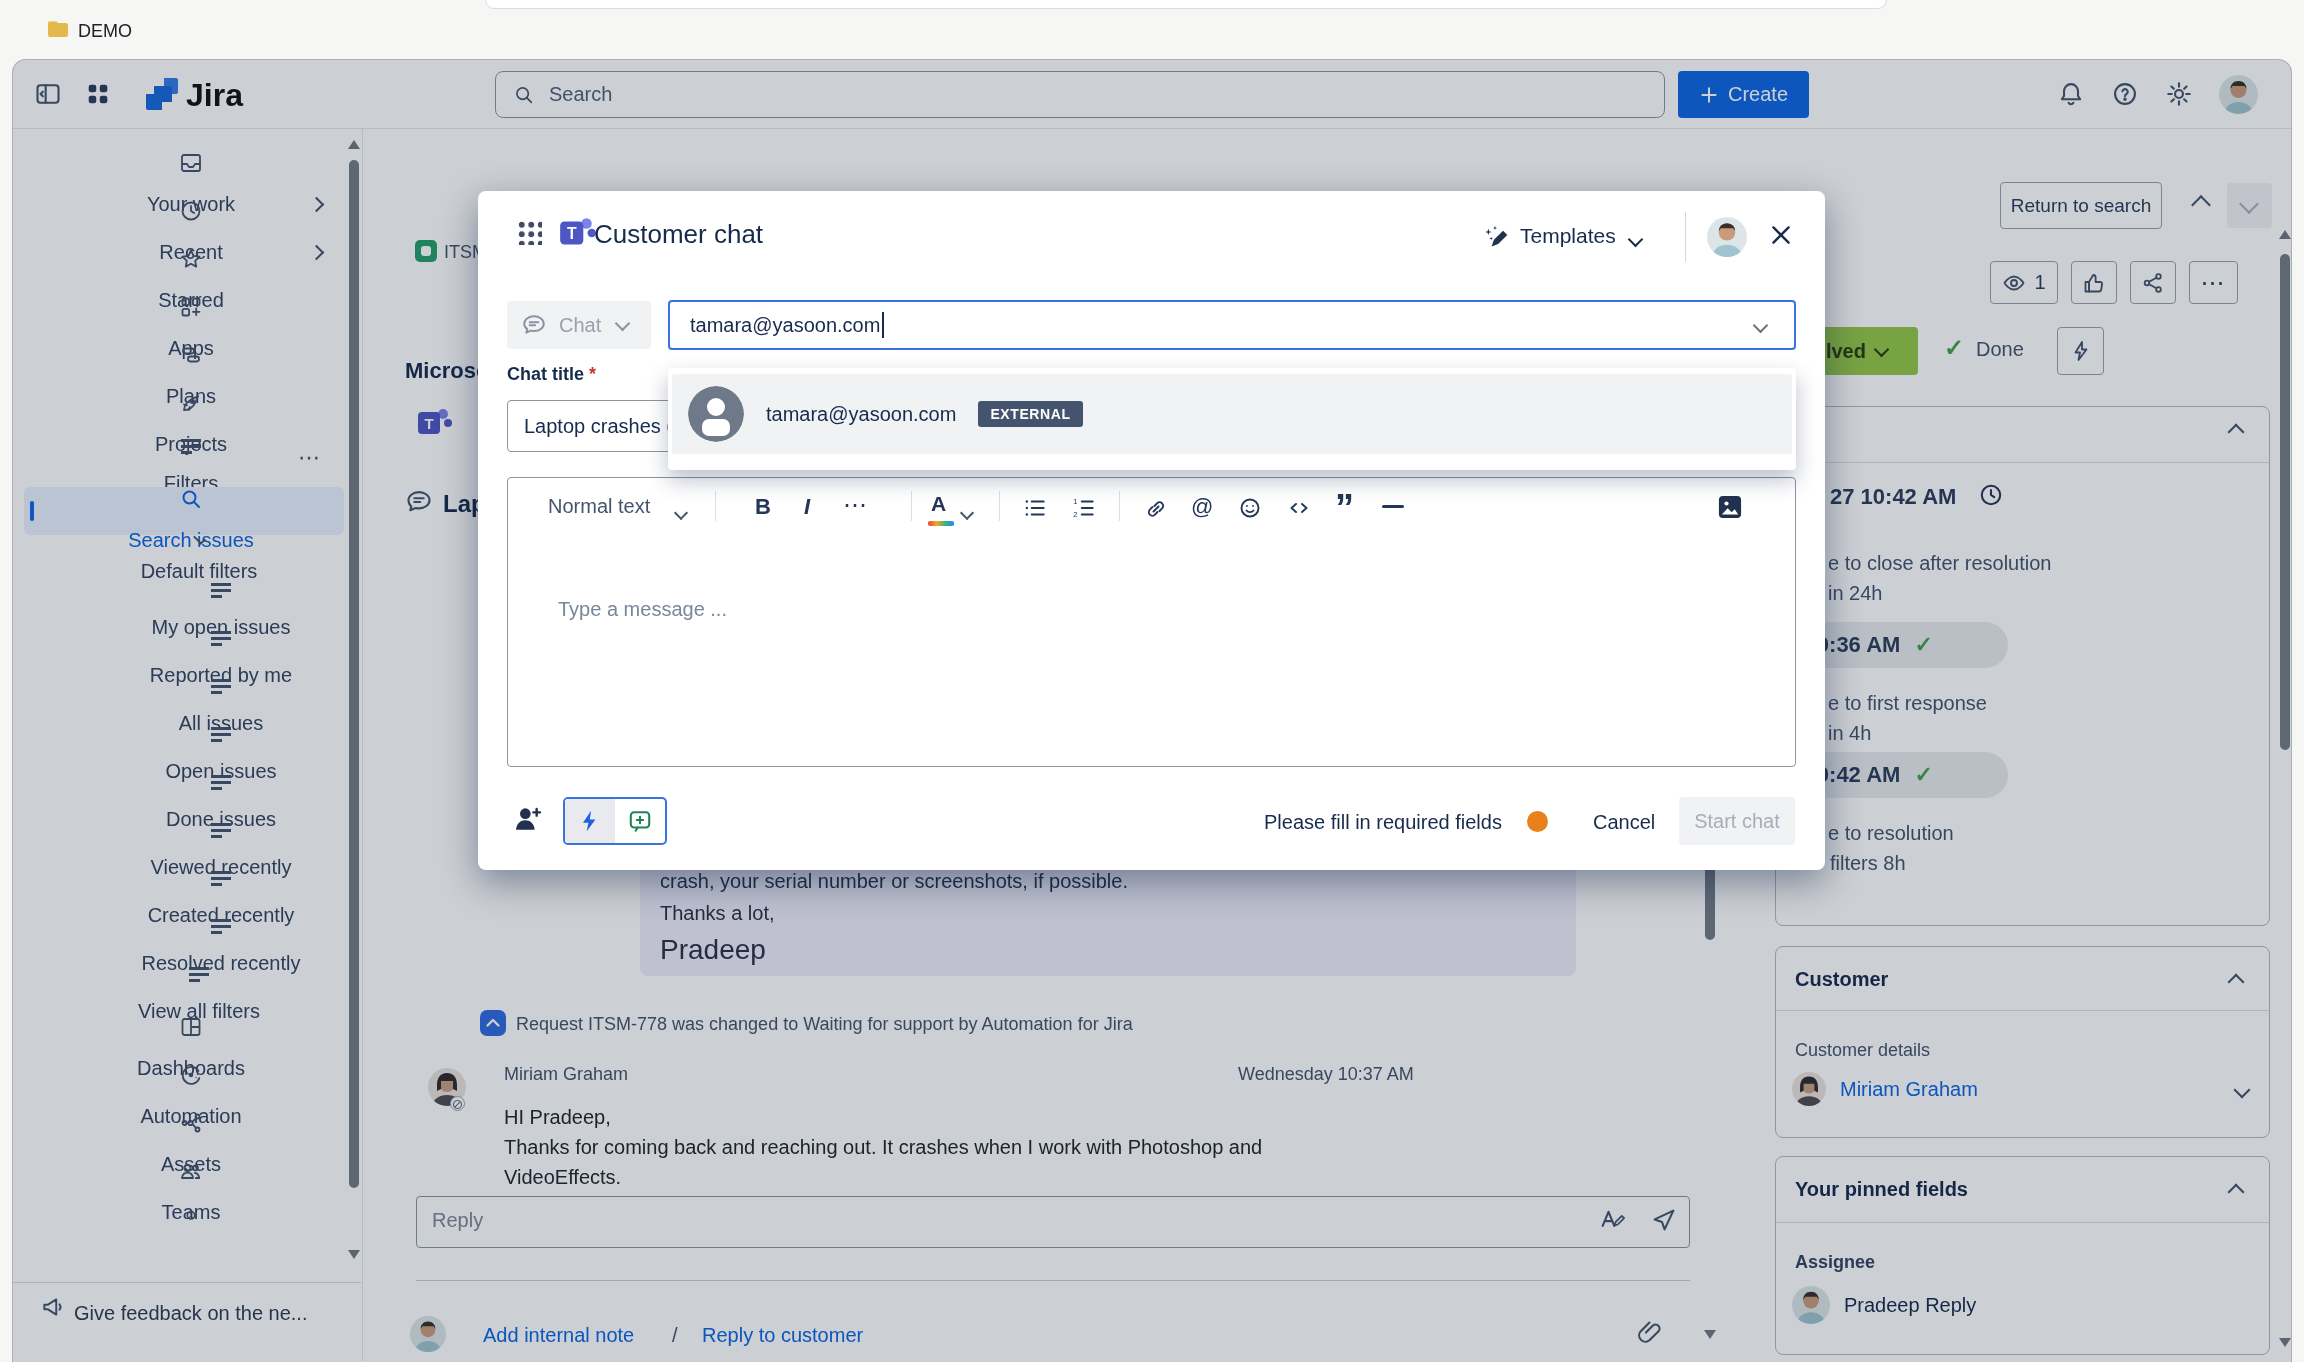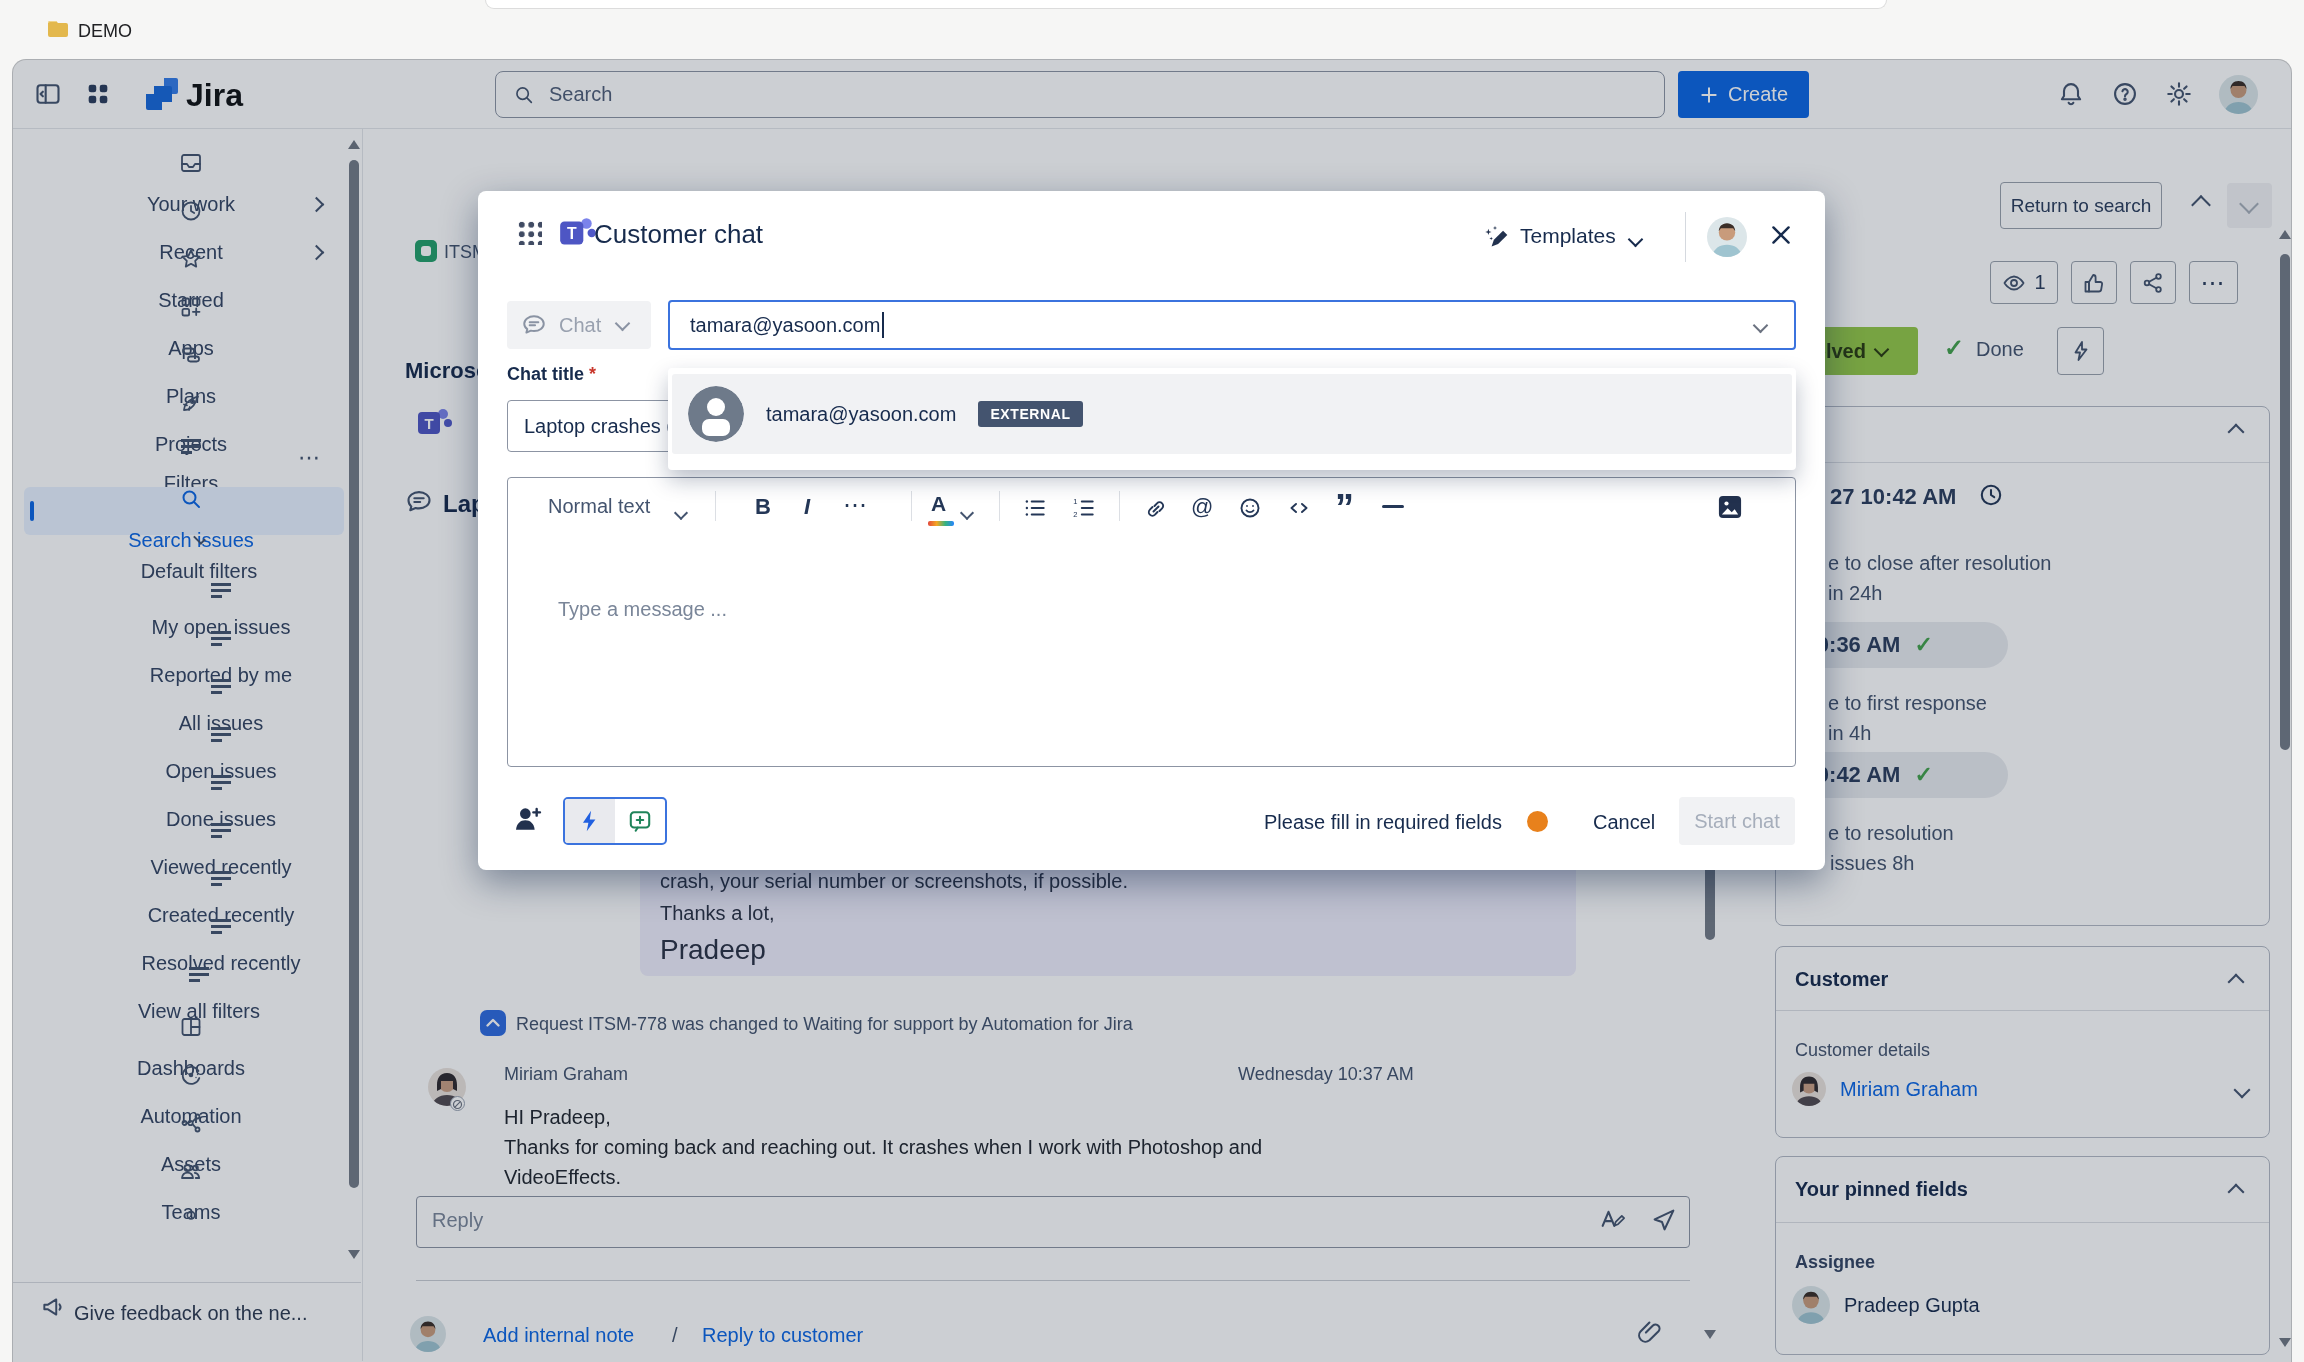--- a/index.html
+++ b/index.html
@@ -501,21 +501,21 @@
     <span>22 10:36 AM</span>
       <span class="greendot-check">✓</span>
   </div>
   <div class="sla-desc" style="left:1828px;top:692px;">e to first response</div>
   <div class="sla-desc" style="left:1828px;top:722px;">in 4h</div>
   <div class="pill" style="left:1752px;top:752px;width:256px;">
     <span>22 10:42 AM</span>
       <span class="greendot-check">✓</span>
   </div>
   <div class="sla-desc" style="left:1828px;top:822px;">e to resolution</div>
-  <div class="sla-desc" style="left:1830px;top:852px;">issues 8h</div>
+  <div class="sla-desc" style="left:1830px;top:852px;">filters 8h</div>
 
   <div class="panel" style="left:1775px;top:946px;width:495px;height:192px;"></div>
   <div class="txt seclbl" style="left:1795px;top:968px;">Customer</div>
   <div class="abs" style="left:2230px;top:974px;"><span class="chev u" style="width:10px;height:10px;"></span></div>
   <div class="hline" style="left:1776px;top:1010px;width:493px;background:#dcdfe4;"></div>
   <div class="txt" style="left:1795px;top:1040px;font-size:18px;color:#44546f;">Customer details</div>
   <div class="avwrap" style="left:1792px;top:1072px;width:34px;height:34px;">
     <svg width="34" height="34" viewBox="0 0 38 38">
         <rect width="38" height="38" fill="#eae2dc"></rect>
         <circle cx="19" cy="16" r="8" fill="#c99f84"></circle>
@@ -532,21 +532,21 @@
   <div class="hline" style="left:1776px;top:1222px;width:493px;background:#dcdfe4;"></div>
   <div class="txt" style="left:1795px;top:1252px;font-size:18px;font-weight:600;color:#344563;">Assignee</div>
   <div class="avwrap" style="left:1792px;top:1286px;width:38px;height:38px;">
     <svg width="38" height="38" viewBox="0 0 39 39">
         <rect width="39" height="39" fill="#dce6e9"></rect>
         <circle cx="19.5" cy="15" r="8" fill="#c89b7b"></circle>
         <path d="M19.5 6c-5 0-8 3.5-8 8l2-3h12l2 3c0-4.5-3-8-8-8z" fill="#3a2e28"></path>
         <path d="M5 39c1-8 7-12 14.5-12S33 31 34 39z" fill="#9fc4d0"></path>
       </svg>
   </div>
-  <div class="txt" style="left:1844px;top:1294px;font-size:20px;color:#172b4d;">Pradeep Gupta</div>
+  <div class="txt" style="left:1844px;top:1294px;font-size:20px;color:#172b4d;">Pradeep Reply</div>
 
   <div class="abs tri up" style="left:2279px;top:230px;"></div>
   <div class="sthumb" style="left:2280px;top:254px;height:496px;"></div>
   <div class="abs tri dn" style="left:2279px;top:1338px;"></div>
 
   <div class="blanket"></div>
 
   <div class="modal">
     <div class="abs grid9" style="left:38px;top:28px;"></div>
     <div class="abs" style="left:78px;top:22px;">

